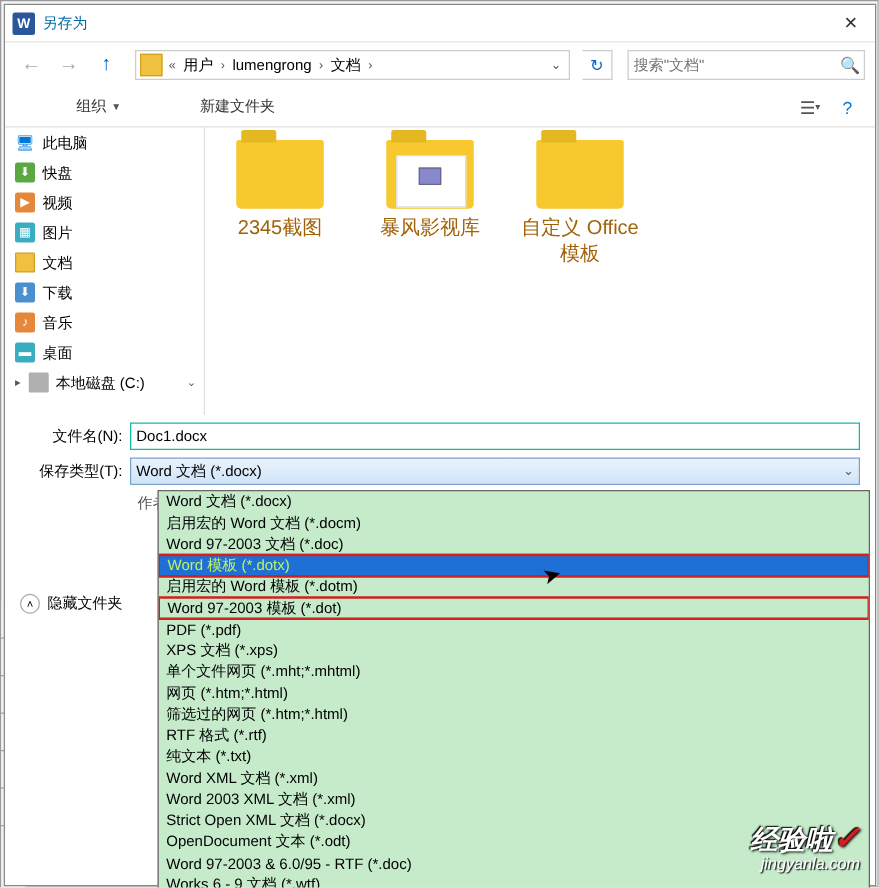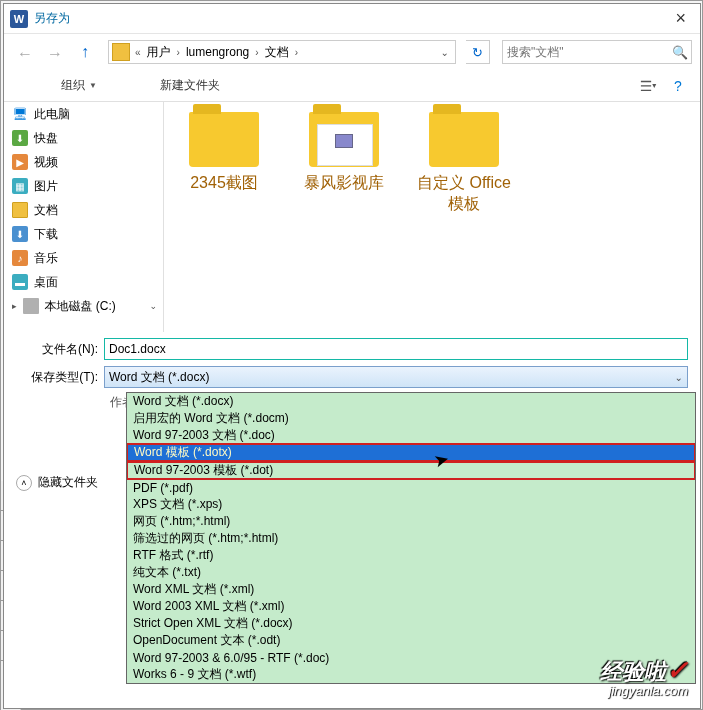--- a/index.html
+++ b/index.html
@@ -63,21 +63,21 @@
     .form-label { width: 88px; text-align: right; font-size: 12px; padding-right: 6px; }
     .form-input { flex: 1; height: 22px; border: 1px solid #14b8a6; font-size: 12px; padding: 0 4px; background: #fff; }
     .form-select { flex: 1; height: 22px; border: 1px solid #7a9fcb; background: linear-gradient(#eaf3fd, #cfe4f7); font-size: 12px; padding: 0 4px; display: flex; align-items: center; justify-content: space-between; }
     .sel-drop { font-size: 10px; color: #555; }
     
     .author-row { display: flex; font-size: 12px; padding-left: 94px; margin-top: 4px; }
     .author-label { color: #555; margin-right: 8px; }
     
     .dropdown-list { position: absolute; left: 122px; top: 388px; width: 570px; background: #c5ebcb; border: 1px solid #666; max-height: 320px; overflow: hidden; font-size: 12px; }
     .dd-item { height: 17px; padding: 0 6px; display: flex; align-items: center; cursor: pointer; }
-    .dd-item.selected { background: #1e6fd6; color: #fef9c3; }
+    .dd-item.selected { background: #1e6fd6; color: #bef264; }
     .dd-item.boxed { border: 2px solid #d02020; margin: -1px; height: 19px; position: relative; z-index: 5; }
     
     .hide-folders { position: absolute; left: 12px; top: 470px; display: flex; align-items: center; font-size: 12px; gap: 6px; }
     .hide-chev { width: 16px; height: 16px; border: 1px solid #aaa; border-radius: 50%; display: flex; align-items: center; justify-content: center; font-size: 9px; }
     
     .cursor-arrow { position: absolute; left: 430px; top: 445px; font-size: 18px; color: #000; z-index: 100; transform: rotate(-15deg); }
     
     .watermark { position: absolute; right: 12px; bottom: 10px; text-align: right; }
     .wm-main { font-size: 22px; font-weight: bold; color: #fff; text-shadow: 1px 1px 2px #000, -1px -1px 1px #000; font-style: italic; }
     .wm-main .check { color: #d02020; font-size: 26px; }
@@ -214,23 +214,25 @@
       <div class="author-row">
         <span class="author-label">作者:</span>
       </div>
     </div>
 
     <div class="dropdown-list" id="dropdown-list">
         <div class="dd-item">Word 文档 (*.docx)</div>
         <div class="dd-item">启用宏的 Word 文档 (*.docm)</div>
         <div class="dd-item">Word 97-2003 文档 (*.doc)</div>
         <div class="dd-item selected boxed">Word 模板 (*.dotx)</div>
+        <div class="dd-item">启用宏的 Word 模板 (*.dotm)</div>
         <div class="dd-item boxed">Word 97-2003 模板 (*.dot)</div>
         <div class="dd-item">PDF (*.pdf)</div>
         <div class="dd-item">XPS 文档 (*.xps)</div>
+        <div class="dd-item">单个文件网页 (*.mht;*.mhtml)</div>
         <div class="dd-item">网页 (*.htm;*.html)</div>
         <div class="dd-item">筛选过的网页 (*.htm;*.html)</div>
         <div class="dd-item">RTF 格式 (*.rtf)</div>
         <div class="dd-item">纯文本 (*.txt)</div>
         <div class="dd-item">Word XML 文档 (*.xml)</div>
         <div class="dd-item">Word 2003 XML 文档 (*.xml)</div>
         <div class="dd-item">Strict Open XML 文档 (*.docx)</div>
         <div class="dd-item">OpenDocument 文本 (*.odt)</div>
         <div class="dd-item">Word 97-2003 &amp; 6.0/95 - RTF (*.doc)</div>
         <div class="dd-item">Works 6 - 9 文档 (*.wtf)</div>

